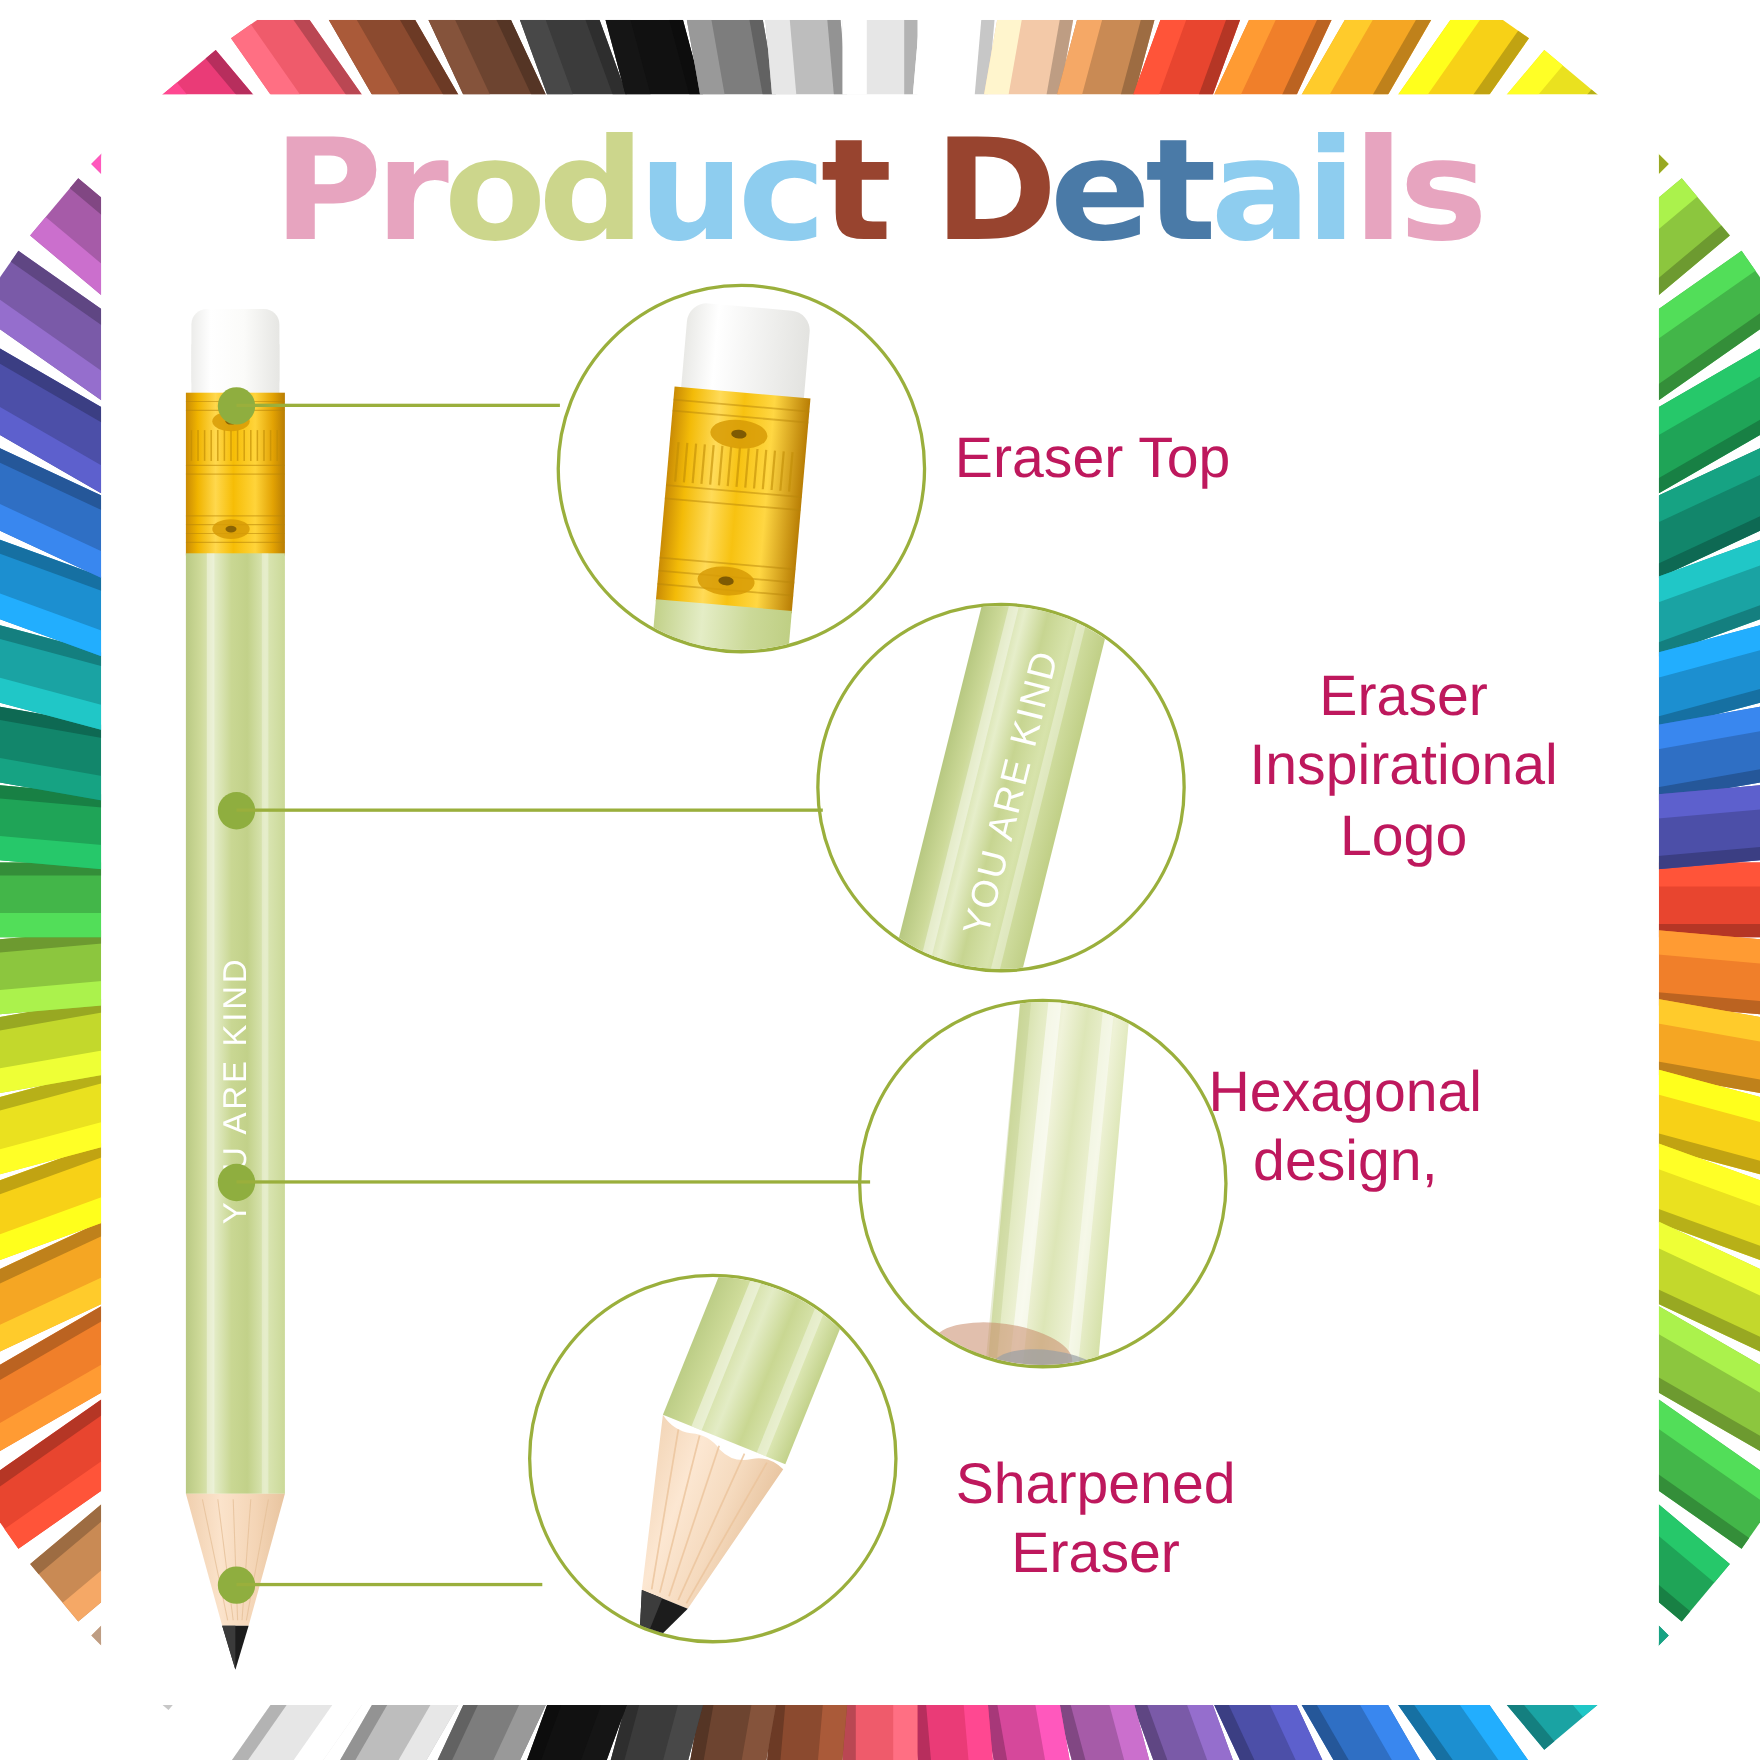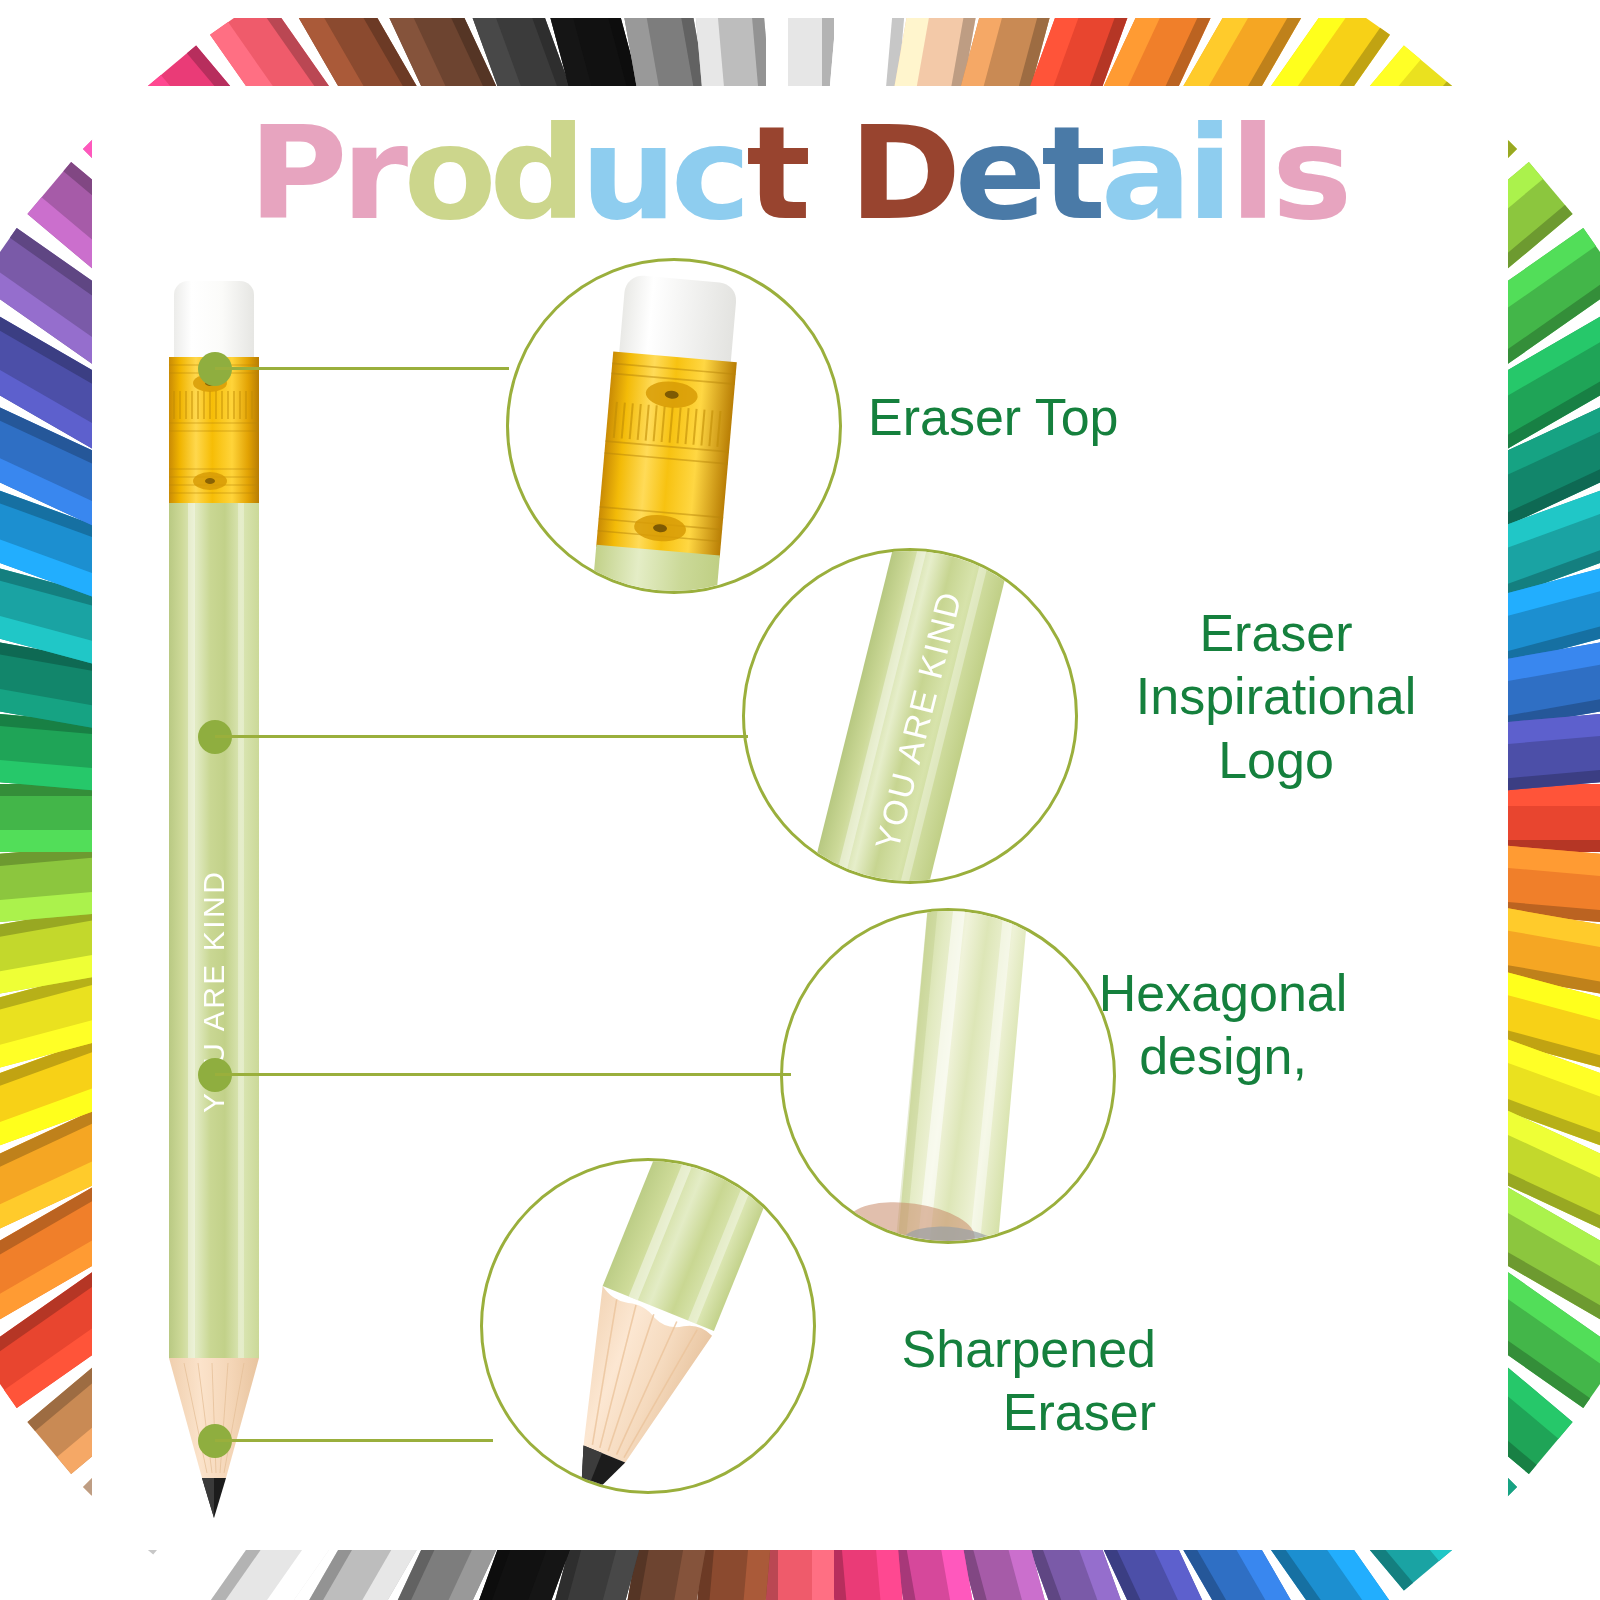--- a/index.html
+++ b/index.html
@@ -30,21 +30,21 @@
 
   
   #hero-pencil{position:absolute;left:150px;top:255px;width:140px;height:1245px;}
 
   
   .callout-circle{position:absolute;border-radius:50%;
     border:3px solid #9aaf3c;overflow:hidden;background:#fff;}
   .leader{position:absolute;height:3px;background:#9aaf3c;}
   .dot{position:absolute;width:34px;height:34px;border-radius:50%;background:#8fae3f;}
 
-  .label{position:absolute;color:#15803d;font-size:52px;line-height:1.22;
+  .label{position:absolute;color:#be185d;font-size:52px;line-height:1.22;
          font-family:"Liberation Sans", sans-serif;}
   .label.center{text-align:center;}
   .label.left{text-align:left;}
 </style>
 </head>
 <body>
 
 <div id="stage">
 
   <svg id="bg-pencils" viewBox="0 0 1600 1600" aria-hidden="true">
@@ -969,18 +969,18 @@
           <line x1="190" y1="150" x2="184" y2="296"></line>
           <line x1="212" y1="150" x2="192" y2="296"></line>
         </g>
         <polygon points="150,300 195,300 170,358" fill="#1c1c1c"></polygon>
         <polygon points="150,300 170,300 170,358" fill="#3c3c3c"></polygon>
       </g>
     </svg>
   </div>
   <div class="dot" style="left:198px;top:1406px;"></div>
   <div class="leader" style="left:215px;top:1421px;width:278px;"></div>
-  <div class="label center" style="left:836px;top:1300px;width:320px;text-align:right;">
+  <div class="label center" style="left:836px;top:1300px;width:320px;">
     <div>Sharpened</div>
     <div>Eraser</div>
   </div>
 
 </div>
 
 </body></html>

